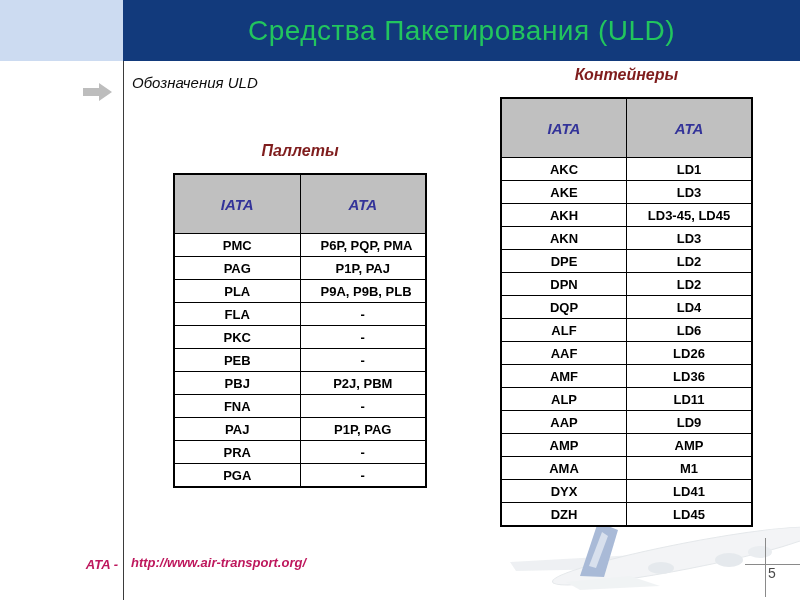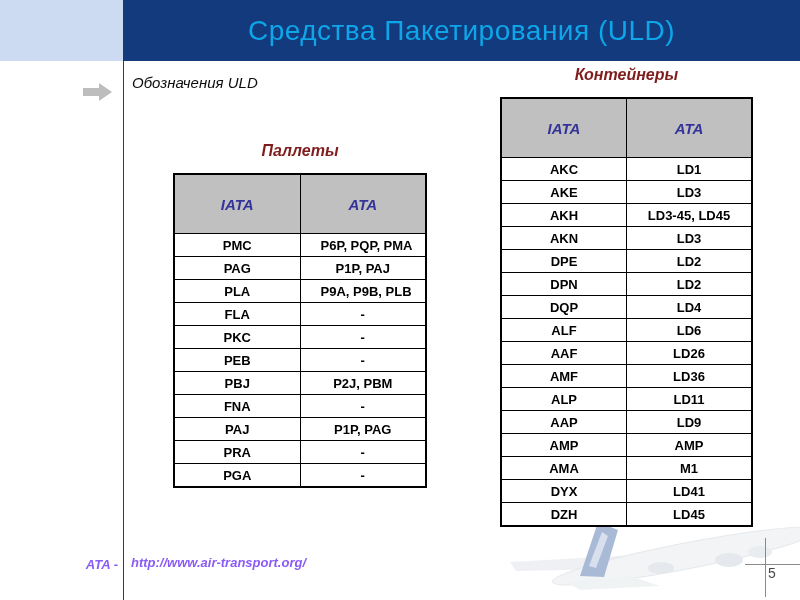--- a/index.html
+++ b/index.html
@@ -8,21 +8,21 @@
     background:#ffffff;font-family:"Liberation Sans",sans-serif;
   }
   .abs{position:absolute;}
 
   
   #corner-block{left:0;top:0;width:123px;height:61px;background:#CCDBF1;}
   #title-bar{
     left:123px;top:0;width:677px;height:61px;background:#123A7C;
     display:flex;align-items:center;justify-content:center;
   }
-  #slide-title{color:#0ea5e9;font-size:28px;font-weight:400;letter-spacing:.5px;margin:0;}
+  #slide-title{color:#22c55e;font-size:28px;font-weight:400;letter-spacing:.5px;margin:0;}
   #left-vline{left:123px;top:61px;width:1px;height:539px;background:#3b3b3b;}
 
   
   #bullet-arrow{left:83px;top:82px;width:30px;height:20px;}
   #slide-heading{left:132px;top:74px;font-size:15px;font-style:italic;color:#0d0d0d;}
 
   
   .section-label{
     font-size:16px;font-weight:bold;font-style:italic;color:#7f1d1d;text-align:center;
   }
@@ -46,21 +46,21 @@
 
   
   #airplane{left:510px;top:516px;width:292px;height:84px;z-index:0;}
 
   
   #pn-hline{left:745px;top:564px;width:55px;height:1px;background:#8a8a8a;z-index:3;}
   #pn-vline{left:765px;top:538px;width:1px;height:59px;background:#8a8a8a;z-index:3;}
   #page-number{left:768px;top:565px;font-size:14px;color:#4a4a4a;z-index:3;}
 
   
-  .footer-text{color:#8b5cf6;font-style:italic;font-weight:bold;font-size:13px;line-height:17px;}
+  .footer-text{color:#be185d;font-style:italic;font-weight:bold;font-size:13px;line-height:17px;}
   #footer-ata{left:30px;top:556px;width:88px;text-align:right;}
   #footer-main{left:131px;top:554px;width:360px;}
 </style>
 </head>
 <body>
 
 <div class="abs" id="corner-block"></div>
 <div class="abs" id="title-bar">
   <h1 id="slide-title">Средства Пакетирования (ULD)</h1>
 </div>

